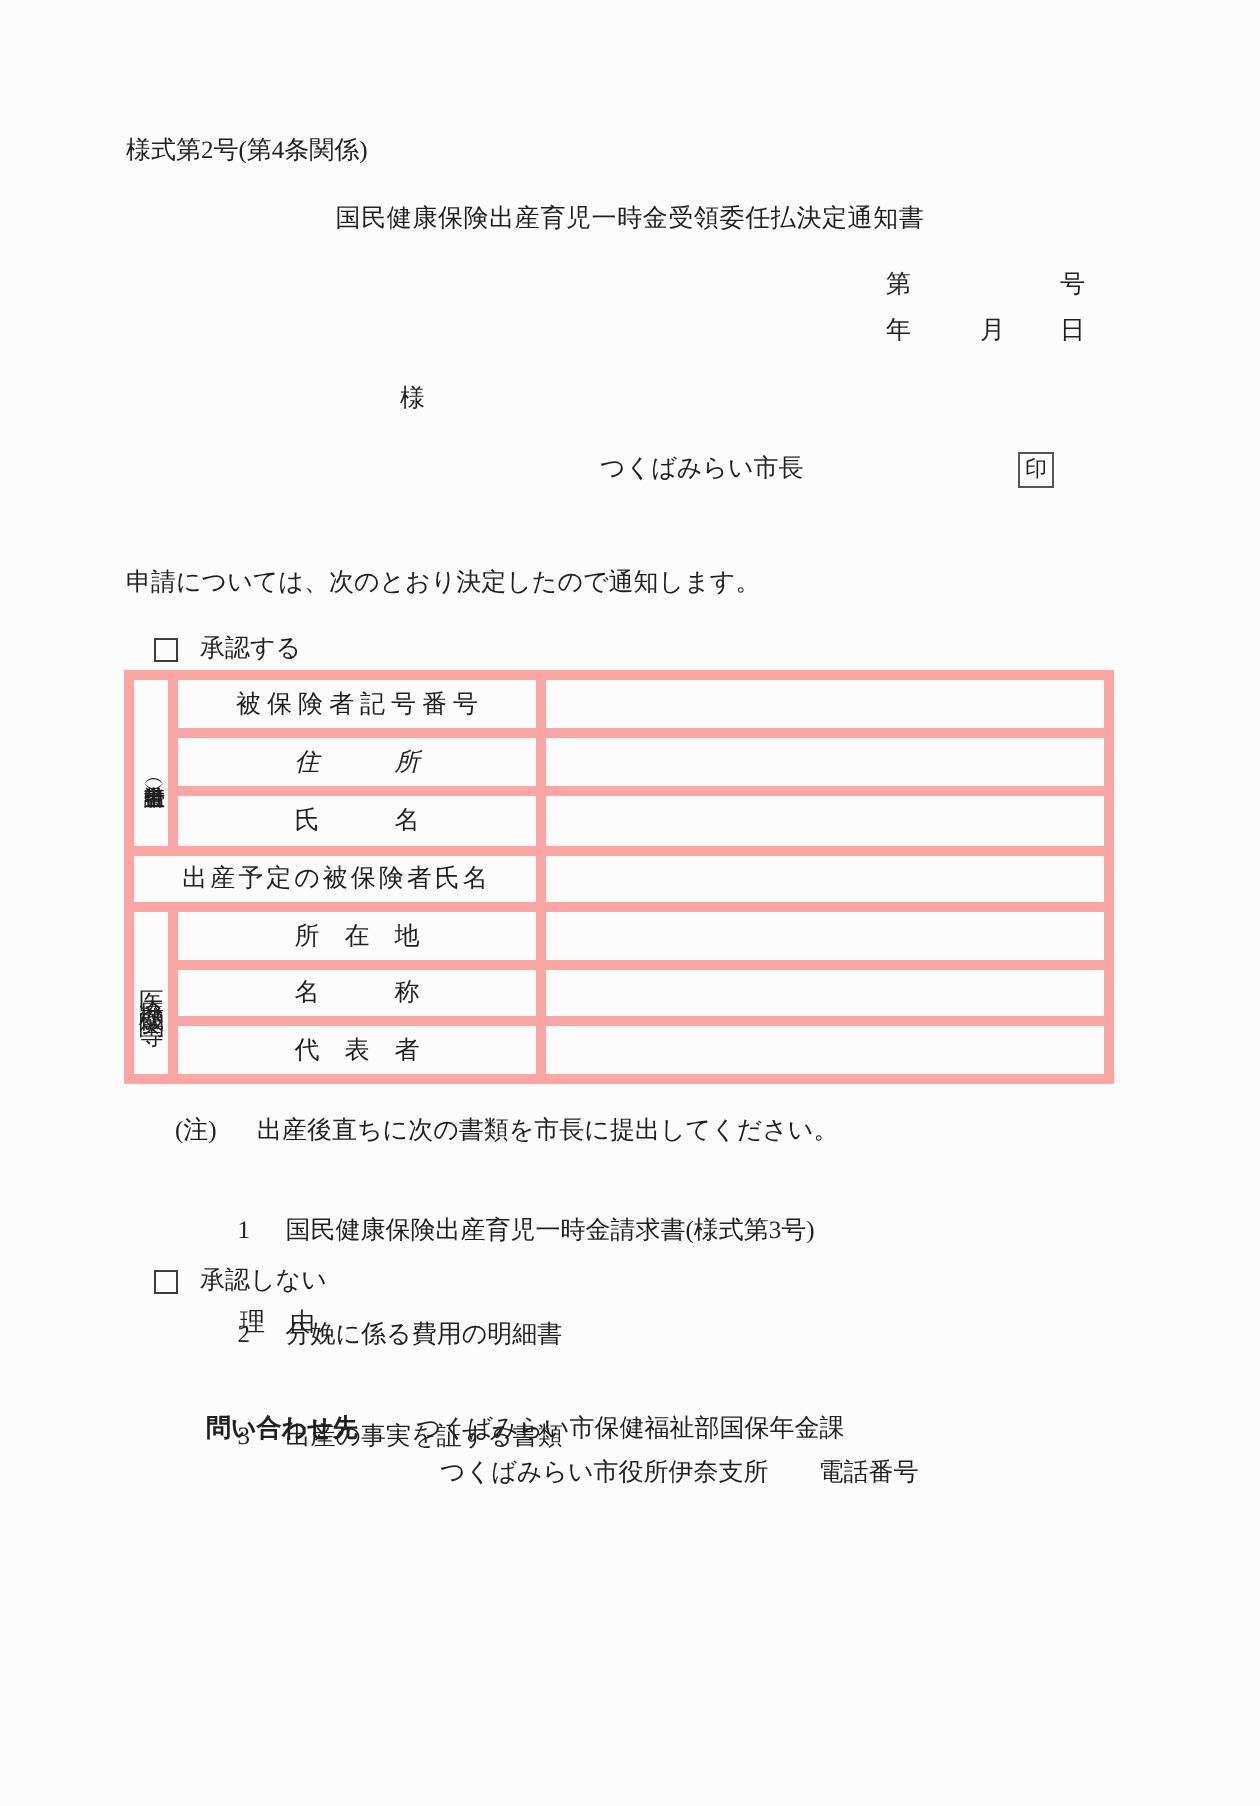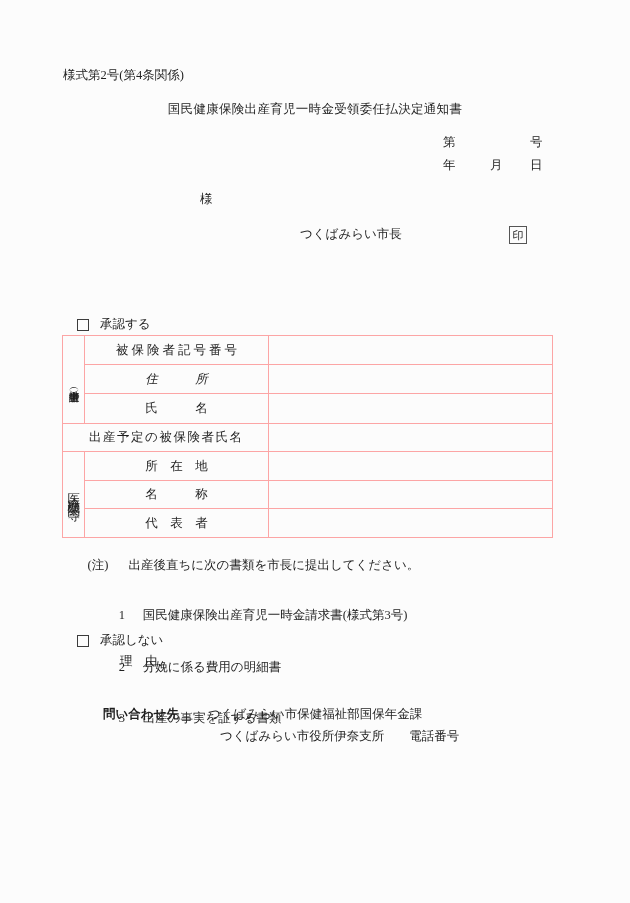--- a/index.html
+++ b/index.html
@@ -23,21 +23,21 @@
     position:absolute; left:509px; top:226px;
     width:16px; height:16px; border:1px solid #555;
     display:flex; align-items:center; justify-content:center;
     font-size:11px; line-height:1;
   }
   .notice-table {
     position:absolute; left:62px; top:335px;
     border-collapse:collapse; table-layout:fixed;
   }
   .notice-table td {
-    border:1px solid #fca5a5; padding:0;
+    border:5px solid #fca5a5; padding:0;
     text-align:center; vertical-align:middle;
     font-size:12.5px; overflow:hidden;
   }
   .v-label {
     writing-mode:vertical-rl; text-orientation:mixed;
     display:inline-block; line-height:1;
   }
   .v-applicant { font-size:10.5px; letter-spacing:0; }
   .v-medical  { font-size:12.5px; letter-spacing:4px; }
   .spaced-3 { letter-spacing:3px; text-indent:3px; }
@@ -63,20 +63,21 @@
   <div class="abs" style="left:490px; top:158px;">月</div>
   <div class="abs" style="left:530px; top:158px;">日</div>
 
   <div class="abs" style="left:200px; top:192px;">様</div>
 
   <div class="abs" style="left:300px; top:227px;">つくばみらい市長</div>
   <div class="seal-box">
     <span>印</span>
   </div>
 
+  <div class="abs" style="left:63px; top:284px;">申請については、次のとおり決定したので通知します。</div>
 
   <span class="checkbox" style="left:77px; top:319px;"></span>
   <div class="abs" style="left:100px; top:317px;">承認する</div>
 
   <table class="notice-table">
     <colgroup>
       <col style="width:22px;">
         <col style="width:184px;">
         <col style="width:284px;">
     </colgroup>

